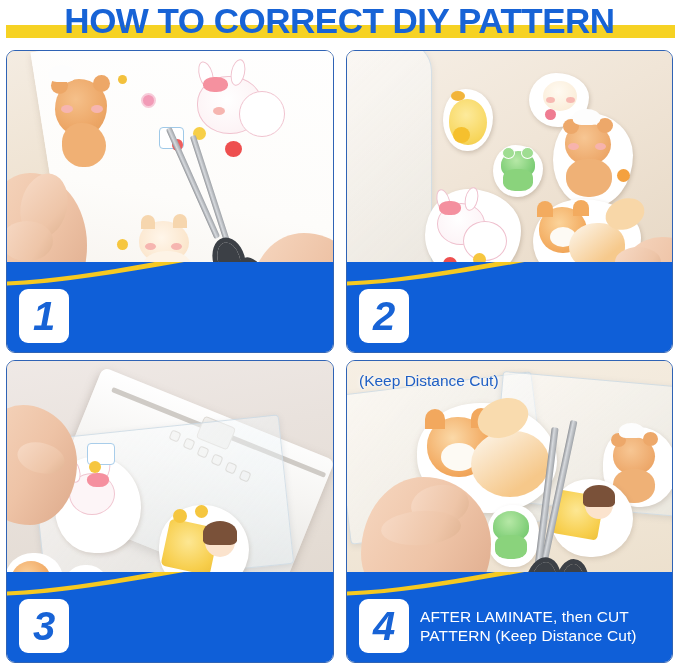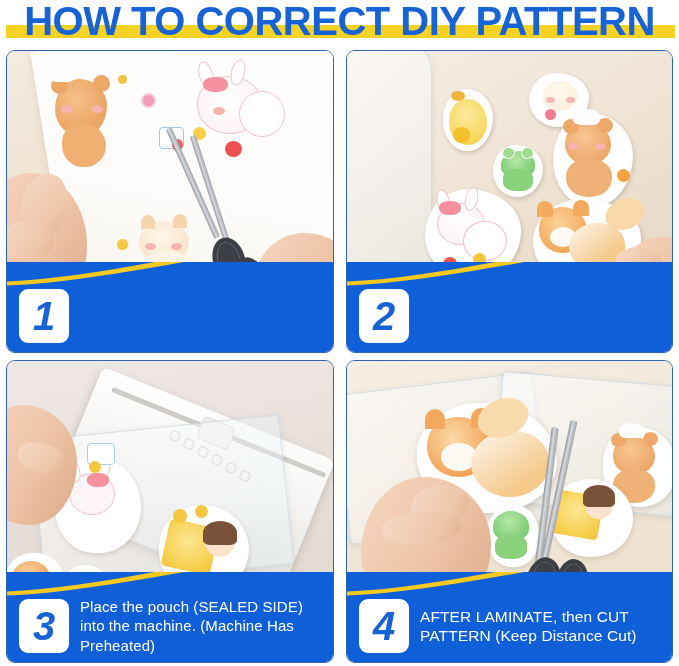--- a/index.html
+++ b/index.html
@@ -35,21 +35,21 @@
     background: #f6d223;
   }
   .title-text {
     position: absolute;
     left: 0;
     top: 0;
     width: 679px;
     text-align: center;
     font-family: "Liberation Sans", sans-serif;
     font-weight: bold;
-    font-size: 40px;
+    font-size: 35px;
     line-height: 42px;
     letter-spacing: -0.5px;
     color: #1763d6;
     white-space: nowrap;
     transform: scaleX(1.0);
   }
   .title-text .seg2 { color: #1763d6; }
 
   
   .grid {
@@ -443,30 +443,30 @@
 
         <div class="caption">
           <svg class="swoosh" viewBox="0 0 340 62" preserveAspectRatio="none">
             <path d="M0,58 C90,58 210,24 340,2 L340,62 L0,62 Z" fill="#f6c921"></path>
             <path d="M0,62 C90,62 210,30 340,9 L340,62 L0,62 Z" fill="#0f5fd8"></path>
           </svg>
           <div class="caption-body">
             <div class="num-box">
               <span>3</span>
             </div>
-            <div class="cap-text small">Place the pouch (SEALED SIDE) into the machine. (Machine Has Preheated)</div>
           </div>
         </div>
       </div>
     </div>
 
     <div class="panel">
       <div class="panel-inner">
         <div class="photo bg-desk4">
 
+          <div class="photo-note">(Keep Distance Cut)</div>
 
           <div class="pouch" style="left:-6px;top:22px;width:200px;height:150px;transform:rotate(-7deg);border-radius:4px;"></div>
           <div class="pouch" style="left:150px;top:18px;width:190px;height:130px;transform:rotate(5deg);border-radius:4px;"></div>
 
           <div class="blob" style="left:70px;top:42px;width:140px;height:110px;background:#ffffff;border-radius:46% 54% 48% 52%;box-shadow:1px 3px 7px rgba(130,110,90,.28);"></div>
           <div class="blob" style="left:80px;top:56px;width:64px;height:60px;background:radial-gradient(circle at 40% 35%,#fbd9a8 0%,#f2a85e 65%,#e89646 100%);border-radius:48% 52% 50% 50%;"></div>
           <div class="blob" style="left:78px;top:48px;width:20px;height:20px;background:#f2a85e;border-radius:50% 50% 0 0;"></div>
           <div class="blob" style="left:124px;top:47px;width:20px;height:20px;background:#f2a85e;border-radius:50% 50% 0 0;"></div>
           <div class="blob" style="left:94px;top:82px;width:36px;height:28px;background:#fdfaf4;border-radius:50%;"></div>
           <div class="blob" style="left:124px;top:70px;width:78px;height:66px;background:linear-gradient(145deg,#fdf8f0 0%,#f6c88a 75%);border-radius:50% 45% 50% 50%;"></div>

